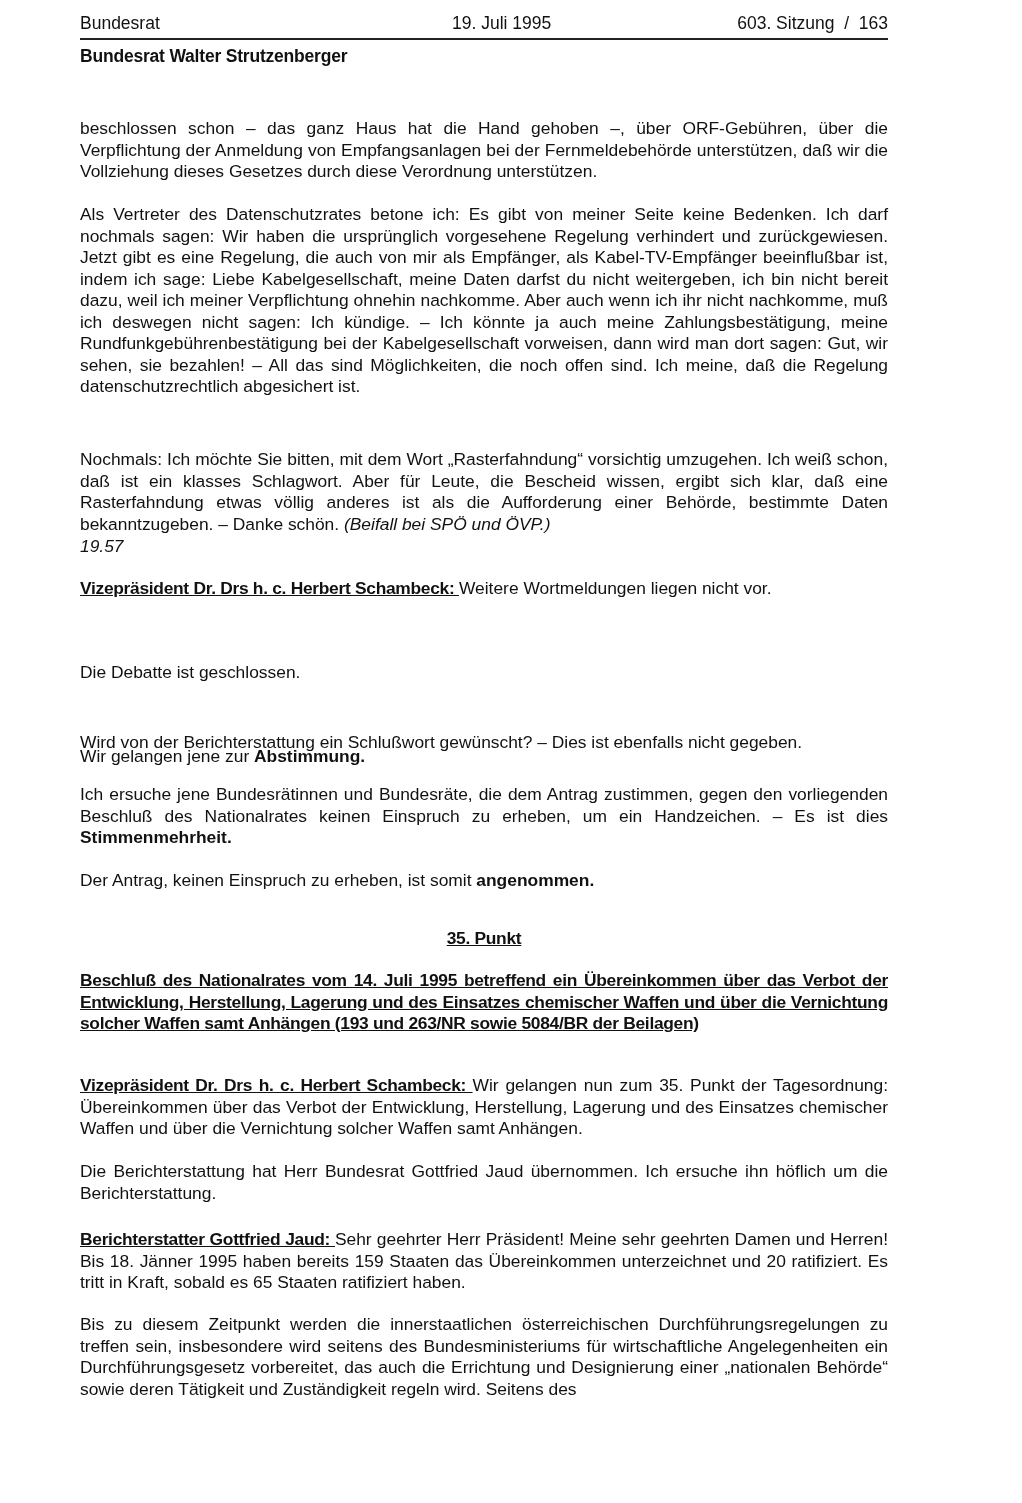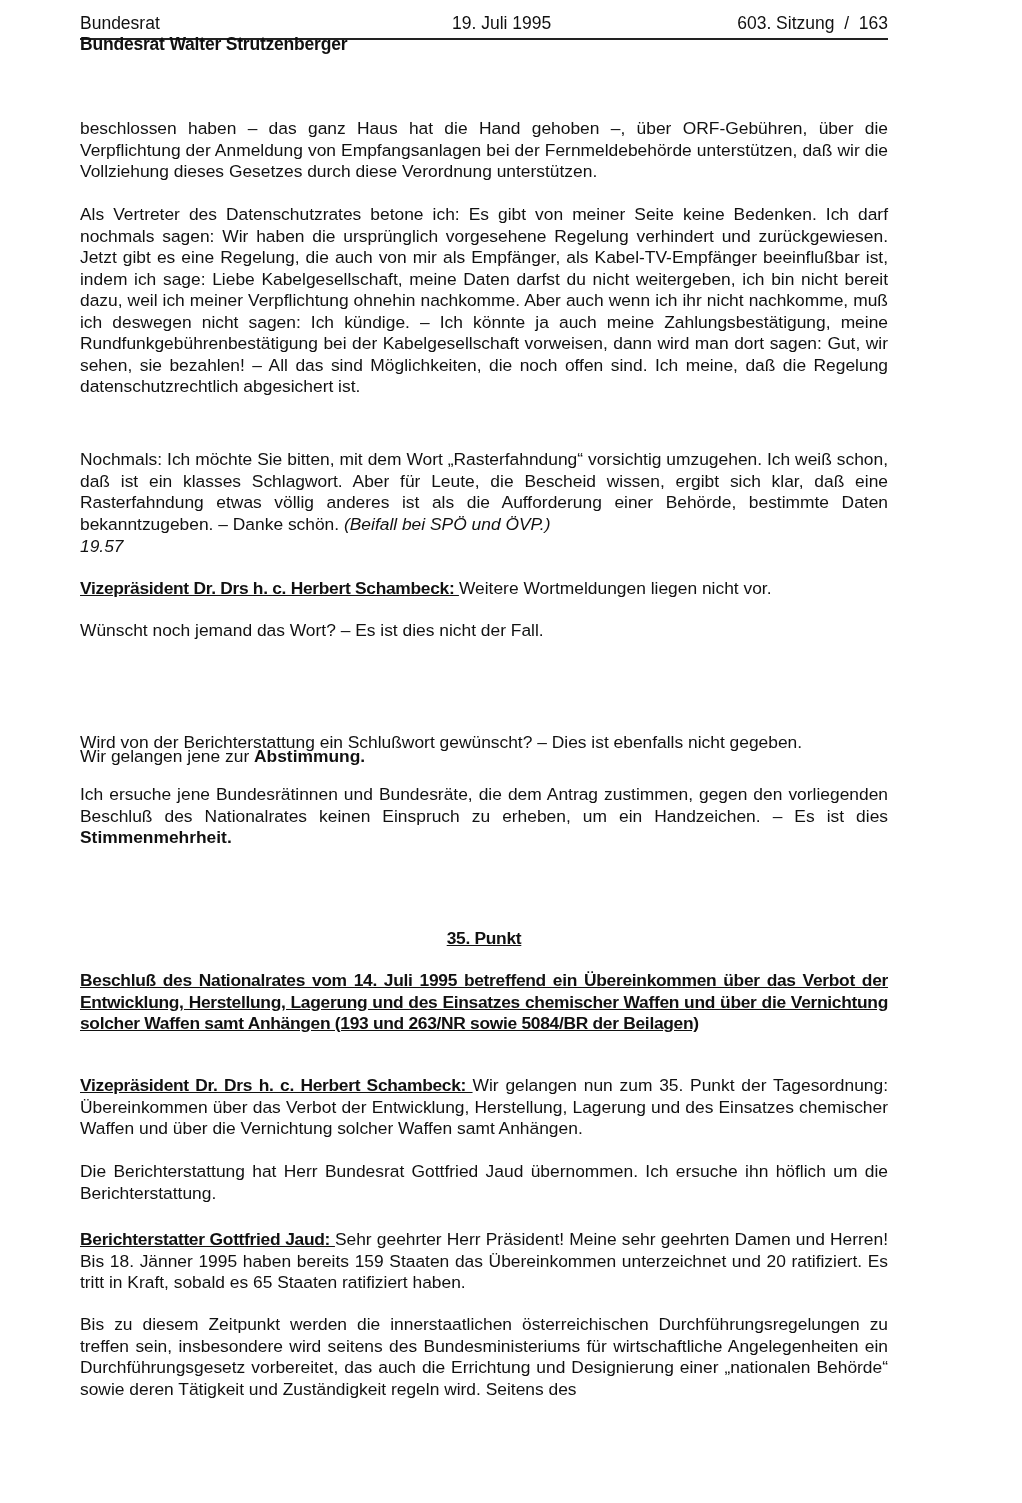--- a/index.html
+++ b/index.html
@@ -22,30 +22,31 @@
 </head>
 <body>
 
 <div class="page">
   <div class="header">
     <span class="h-left">Bundesrat</span>
     <span class="h-center">19. Juli 1995</span>
     <span class="h-right" style="white-space:pre;">603. Sitzung  /  163</span>
     <div class="rule"></div>
   </div>
-  <div class="speaker-head" style="position:absolute; top:34px; left:0;">Bundesrat Walter Strutzenberger</div>
+  <div class="speaker-head" style="position:absolute; top:46px; left:0;">Bundesrat Walter Strutzenberger</div>
 
-  <p class="para" style="top:118px;"><span>beschlossen haben – das ganz Haus hat die Hand gehoben –, über ORF-Gebühren, über die Verpflichtung der Anmeldung von Empfangsanlagen bei der Fernmeldebehörde unterstützen, daß wir die Vollziehung dieses Gesetzes durch diese Verordnung unterstützen.</span></p>
+  <p class="para" style="top:118px;"><span>beschlossen schon – das ganz Haus hat die Hand gehoben –, über ORF-Gebühren, über die Verpflichtung der Anmeldung von Empfangsanlagen bei der Fernmeldebehörde unterstützen, daß wir die Vollziehung dieses Gesetzes durch diese Verordnung unterstützen.</span></p>
   <p class="para" style="top:204px;"><span>Als Vertreter des Datenschutzrates betone ich: Es gibt von meiner Seite keine Bedenken. Ich darf nochmals sagen: Wir haben die ursprünglich vorgesehene Regelung verhindert und zurückgewiesen. Jetzt gibt es eine Regelung, die auch von mir als Empfänger, als Kabel-TV-Empfänger beeinflußbar ist, indem ich sage: Liebe Kabelgesellschaft, meine Daten darfst du nicht weitergeben, ich bin nicht bereit dazu, weil ich meiner Verpflichtung ohnehin nachkomme. Aber auch wenn ich ihr nicht nachkomme, muß ich deswegen nicht sagen: Ich kündige. – Ich könnte ja auch meine Zahlungsbestätigung, meine Rundfunkgebührenbestätigung bei der Kabelgesellschaft vorweisen, dann wird man dort sagen: Gut, wir sehen, sie bezahlen! – All das sind Möglichkeiten, die noch offen sind. Ich meine, daß die Regelung datenschutzrechtlich abgesichert ist.</span></p>
   <p class="para" style="top:449px;"><span>Nochmals: Ich möchte Sie bitten, mit dem Wort „Rasterfahndung“ vorsichtig umzugehen. Ich weiß schon, daß ist ein klasses Schlagwort. Aber für Leute, die Bescheid wissen, ergibt sich klar, daß eine Rasterfahndung etwas völlig anderes ist als die Aufforderung einer Behörde, bestimmte Daten bekanntzugeben. – Danke schön. </span><span class="i">(Beifall bei SPÖ und ÖVP.)</span></p>
   <div class="i" style="position:absolute; top:536px; left:0;">19.57</div>
   <p class="para" style="top:578px;"><span class="b">Vizepräsident Dr. Drs h. c. Herbert Schambeck: </span><span>Weitere Wortmeldungen liegen nicht vor.</span></p>
-  <p class="para" style="top:620px;"><span>Wünscht noch jemand das Wort? – Es ist dies nicht der Fall.</span></p>
+  <p class="para" style="top:662px;"><span>Die Debatte ist geschlossen.</span></p>
   <p class="para" style="top:704px;margin-top:28px;"><span>Wird von der Berichterstattung ein Schlußwort gewünscht? – Dies ist ebenfalls nicht gegeben.</span></p>
   <p class="para" style="top:746px;"><span>Wir gelangen jene zur </span><span class="bi">Abstimmung.</span></p>
   <p class="para" style="top:784px;"><span>Ich ersuche jene Bundesrätinnen und Bundesräte, die dem Antrag zustimmen, gegen den vorliegenden Beschluß des Nationalrates keinen Einspruch zu erheben, um ein Handzeichen. – Es ist dies </span><span class="bi">Stimmenmehrheit.</span></p>
+  <p class="para" style="top:870px;"><span>Der Antrag, keinen Einspruch zu erheben, ist somit </span><span class="bi">angenommen.</span></p>
   <p class="para center" style="top:928px;"><span class="b">35. Punkt</span></p>
   <p class="para" style="top:970px;"><span class="b">Beschluß des Nationalrates vom 14. Juli 1995 betreffend ein Übereinkommen über das Verbot der Entwicklung, Herstellung, Lagerung und des Einsatzes chemischer Waffen und über die Vernichtung solcher Waffen samt Anhängen (193 und 263/NR sowie 5084/BR der Beilagen)</span></p>
   <p class="para" style="top:1075px;"><span class="b">Vizepräsident Dr. Drs h. c. Herbert Schambeck: </span><span>Wir gelangen nun zum 35. Punkt der Tagesordnung: Übereinkommen über das Verbot der Entwicklung, Herstellung, Lagerung und des Einsatzes chemischer Waffen und über die Vernichtung solcher Waffen samt Anhängen.</span></p>
   <p class="para" style="top:1161px;"><span>Die Berichterstattung hat Herr Bundesrat Gottfried Jaud übernommen. Ich ersuche ihn höflich um die Berichterstattung.</span></p>
   <p class="para" style="top:1229px;"><span class="b">Berichterstatter Gottfried Jaud: </span><span>Sehr geehrter Herr Präsident! Meine sehr geehrten Damen und Herren! Bis 18. Jänner 1995 haben bereits 159 Staaten das Übereinkommen unterzeichnet und 20 ratifiziert. Es tritt in Kraft, sobald es 65 Staaten ratifiziert haben.</span></p>
   <p class="para" style="top:1314px;"><span>Bis zu diesem Zeitpunkt werden die innerstaatlichen österreichischen Durchführungsregelungen zu treffen sein, insbesondere wird seitens des Bundesministeriums für wirtschaftliche Angelegenheiten ein Durchführungsgesetz vorbereitet, das auch die Errichtung und Designierung einer „nationalen Behörde“ sowie deren Tätigkeit und Zuständigkeit regeln wird. Seitens des</span></p>
 </div>
 
 </body></html>

